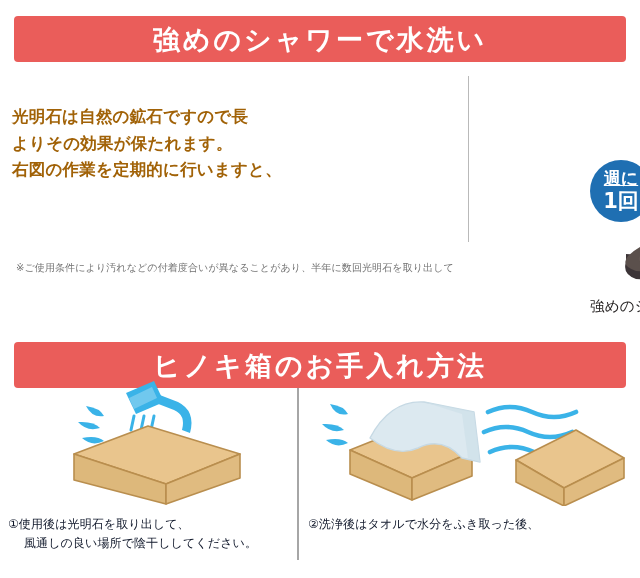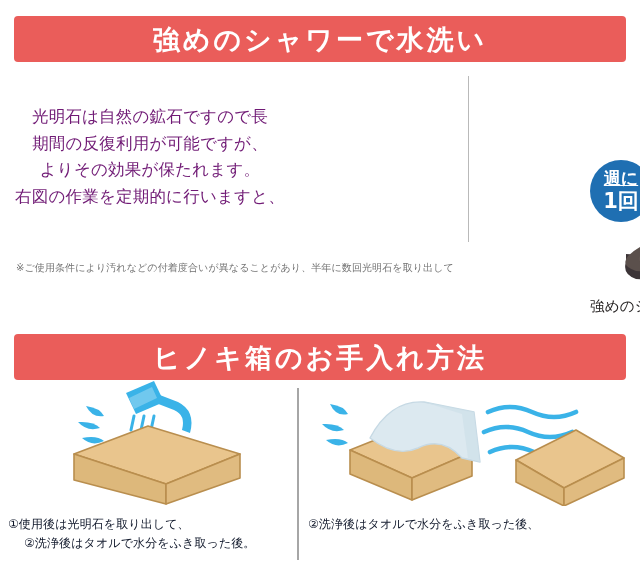--- a/index.html
+++ b/index.html
@@ -23,27 +23,27 @@
   }
   .banner-text{
     color:#ffffff;
     font-size:27px;
     font-weight:bold;
     letter-spacing:3px;
     line-height:1;
     white-space:nowrap;
   }
   #banner1{top:16px;}
-  #banner2{top:334px;}
+  #banner2{top:342px;}
 
   
   .intro{
     position:absolute;left:12px;top:104px;width:276px;
-    font-size:16.5px;line-height:1.62;font-weight:400;
-    letter-spacing:0.2px;color:#701a75;text-align:center;
+    font-size:16.5px;line-height:1.62;font-weight:700;
+    letter-spacing:0.2px;color:#a16207;
   }
   .intro div{white-space:nowrap;}
 
   .panel{position:absolute;top:78px;}
   #panel-shower{left:292px;width:176px;height:162px;}
   #panel-sun{left:472px;width:168px;height:162px;}
 
   .vdiv-top{
     position:absolute;left:468px;top:76px;
     width:1px;height:166px;background:#b9b9b9;
@@ -100,21 +100,20 @@
 <body>
 
 <div class="page">
 
   <div class="banner" id="banner1">
     <span class="banner-text">強めのシャワーで水洗い</span>
   </div>
 
   <div class="intro">
     <div>光明石は自然の鉱石ですので長</div>
-    <div>期間の反復利用が可能ですが、</div>
     <div>よりその効果が保たれます。</div>
     <div>右図の作業を定期的に行いますと、</div>
   </div>
 
   <div class="vdiv-top"></div>
 
   <div class="panel" id="panel-shower">
     <svg class="art" id="art-shower" viewBox="0 0 140 130">
 
       <path d="M92 18 L121 31 Q137 40 133 62 L125 60 Q128 44 116 38 L88 26 Z" fill="#3ab3e8"></path>
@@ -219,20 +218,20 @@
       <path d="M178 74 q22 -10 44 0 q20 9 40 1"></path>
     </g>
 
     <path d="M204 82 L264 52 L312 80 L252 110 Z" fill="#e9c58d" stroke="#b98e4e" stroke-width="1.6" stroke-linejoin="round"></path>
     <path d="M204 82 L204 104 L252 128 L252 110 Z" fill="#ddb87b" stroke="#b98e4e" stroke-width="1.6" stroke-linejoin="round"></path>
     <path d="M252 110 L252 128 L312 100 L312 80 Z" fill="#e0bb80" stroke="#b98e4e" stroke-width="1.6" stroke-linejoin="round"></path>
   </svg>
 
   <div class="bcap" id="bcap-left">
     <div>①使用後は光明石を取り出して、</div>
-    <div class="ind">②洗浄後はタオルで水分をふき取った後。</div>
+    <div class="ind">風通しの良い場所で陰干ししてください。</div>
   </div>
 
   <div class="bcap" id="bcap-right">
     <div>②洗浄後はタオルで水分をふき取った後、</div>
   </div>
 
 </div>
 
 </body></html>

